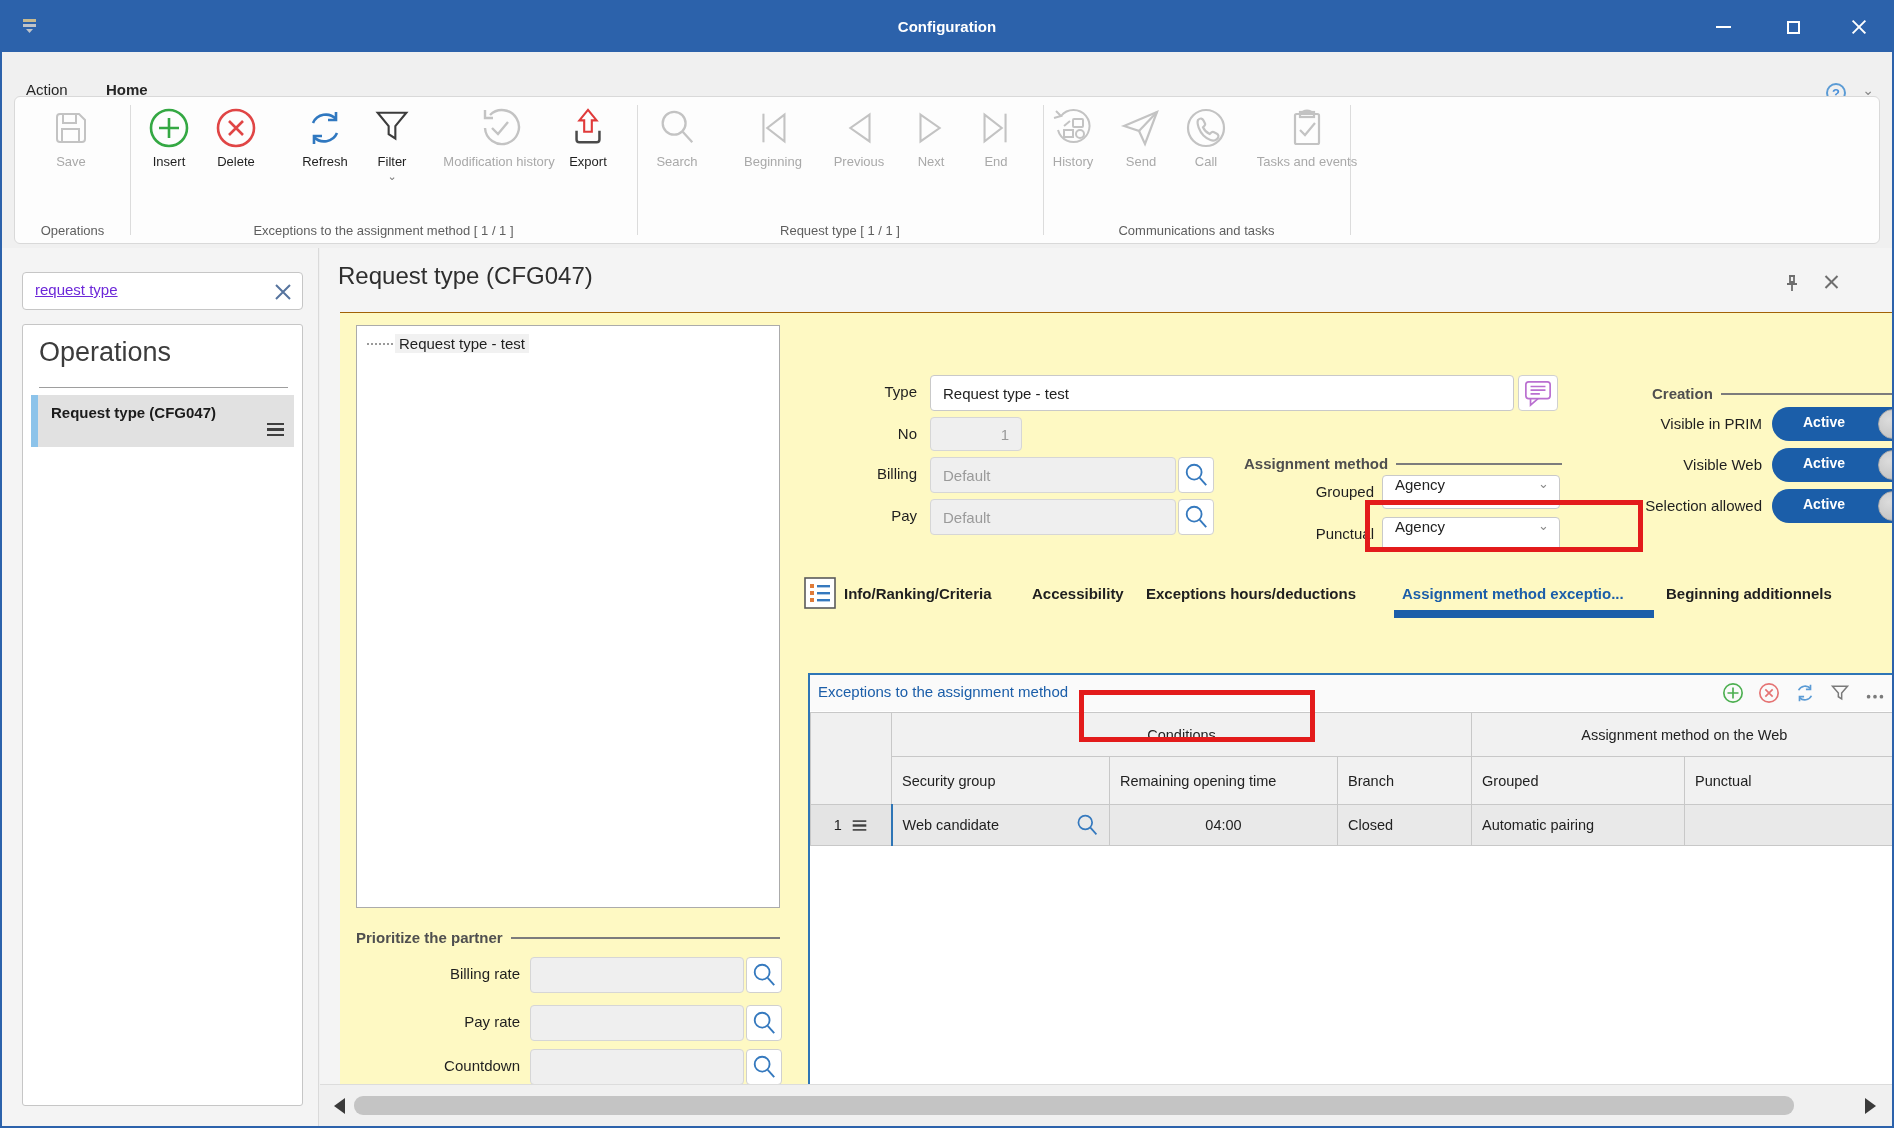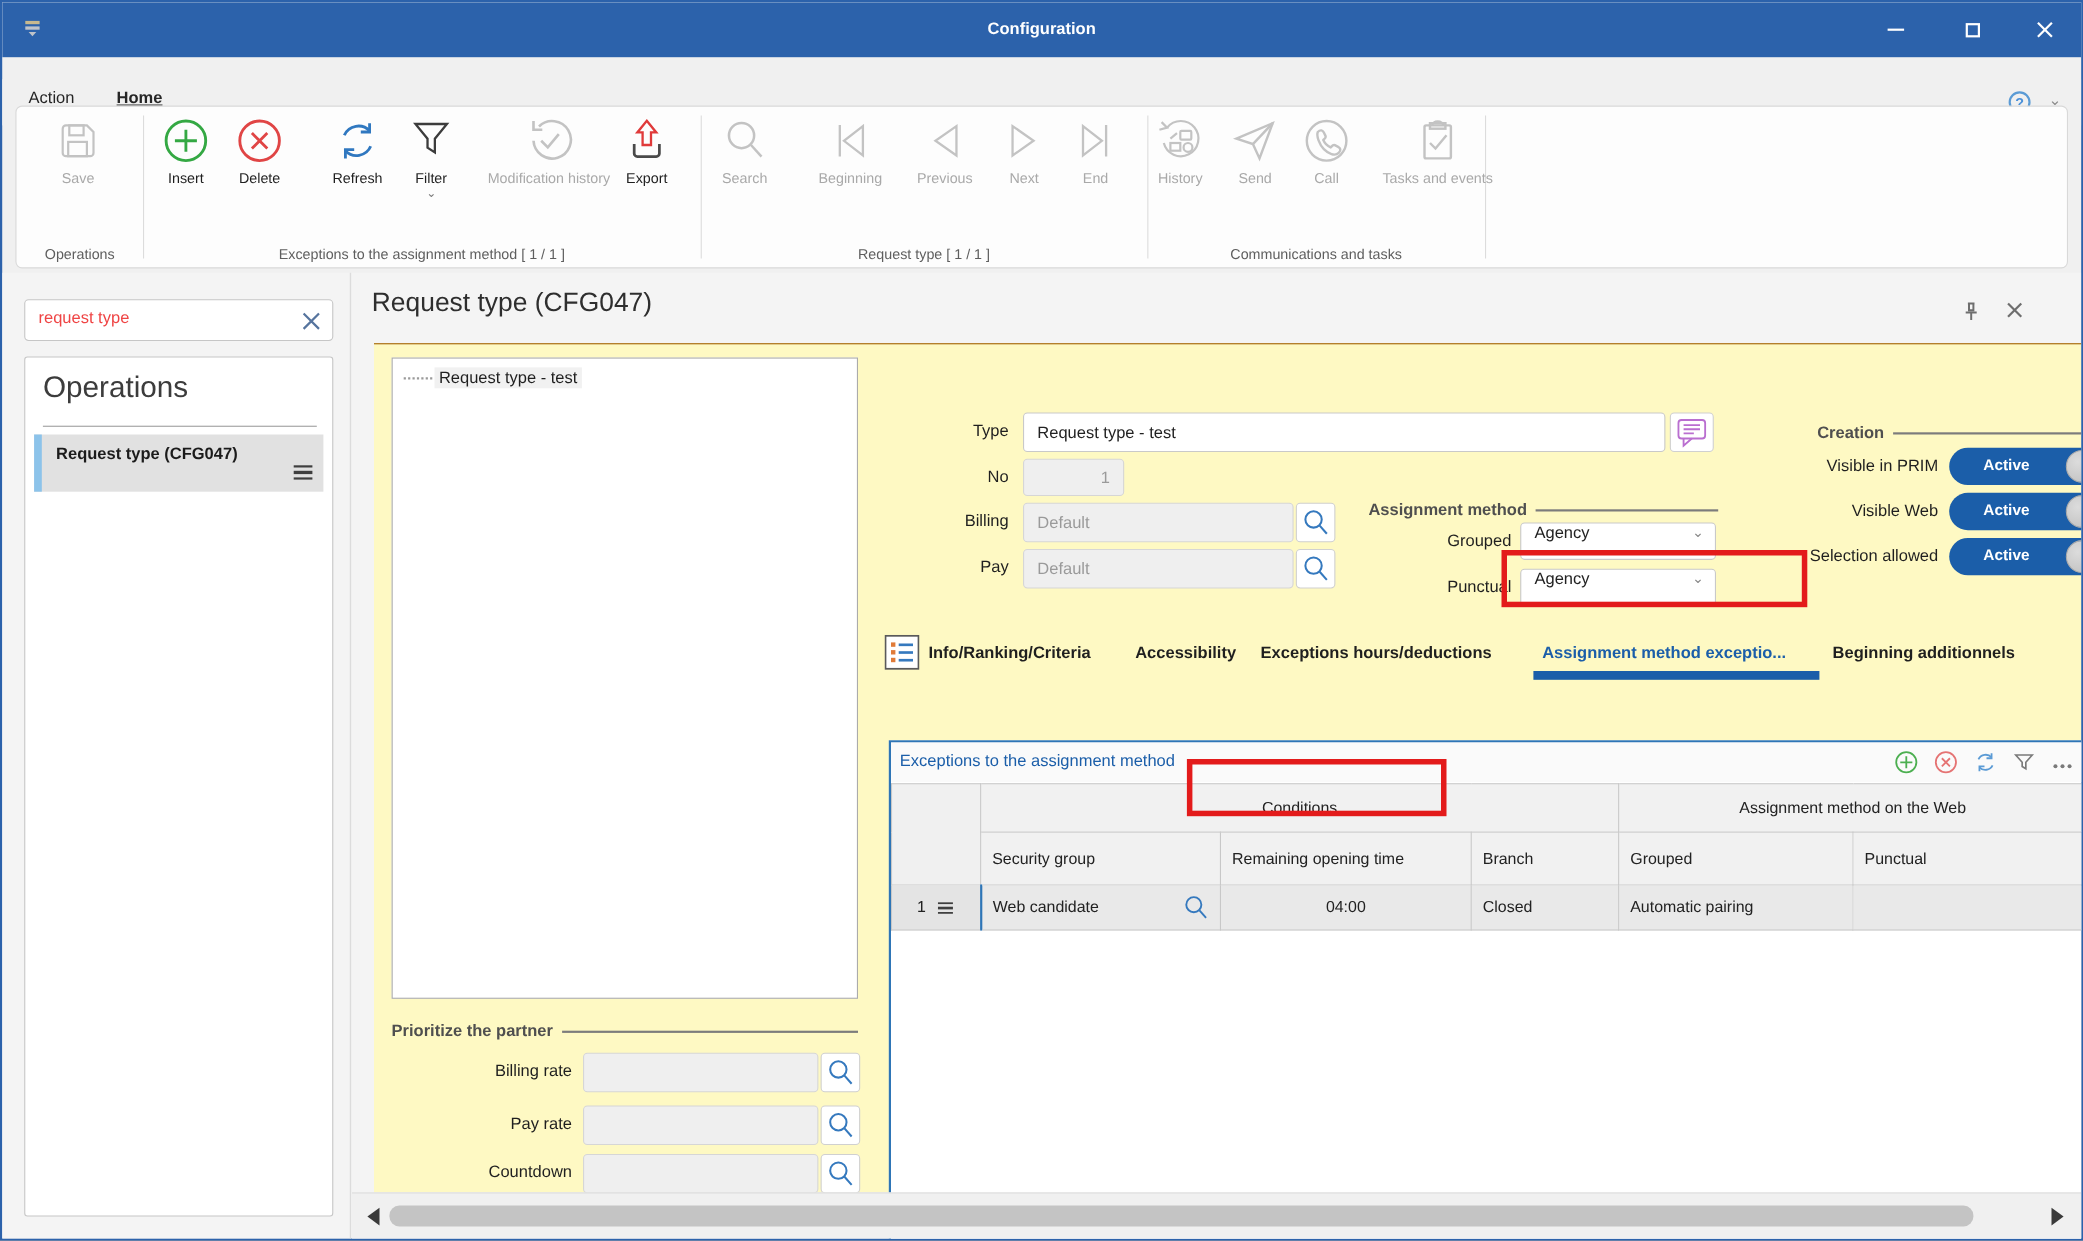--- a/index.html
+++ b/index.html
@@ -32,21 +32,21 @@
   .rsep{position:absolute;top:8px;bottom:8px;width:1px;background:#DCDCDC;}
   .rbtn{position:absolute;top:6px;display:flex;flex-direction:column;align-items:center;}
   .ric{height:50px;display:flex;align-items:center;justify-content:center;}
   .rlabel{font-size:13px;line-height:1.18;text-align:center;color:#1F1F1F;margin-top:1px;}
   .rbtn.dis .rlabel{color:#A9A9A9;}
   .rchev{color:#7A7A7A;font-size:11px;line-height:10px;margin-top:2px;}
   .rcaption{position:absolute;bottom:5px;font-size:13px;color:#5E5E5E;text-align:center;}
   
   .sidebar{position:absolute;left:0;top:246px;width:317px;bottom:0;background:#F4F4F4;border-right:1px solid #DADADA;}
   .sb-search{position:absolute;left:20px;top:24px;width:281px;height:38px;background:#fff;border:1px solid #C6C6C6;border-radius:4px;}
-  .sb-search-text{position:absolute;left:12px;top:8px;font-size:15px;color:#ef4444;}
+  .sb-search-text{position:absolute;left:12px;top:8px;font-size:15px;color:#6d28d9;text-decoration:underline;}
   .sb-clear{position:absolute;right:8px;top:8px;width:22px;height:22px;}
   .sb-panel{position:absolute;left:20px;top:76px;width:281px;height:782px;background:#fff;border:1px solid #C6C6C6;border-radius:3px;}
   .sb-panel-title{position:absolute;left:16px;top:12px;font-size:27px;color:#3C3C3C;}
   .sb-hr{position:absolute;left:16px;right:14px;top:62px;height:1px;background:#9E9E9E;}
   .sb-item{position:absolute;left:8px;right:8px;top:70px;height:52px;background:#E1E1E1;}
   .sb-item-accent{position:absolute;left:0;top:0;bottom:0;width:7px;background:#8CC3EA;}
   .sb-item-label{position:absolute;left:20px;top:9px;font-size:15px;font-weight:700;color:#1B1B1B;}
   .burger{display:inline-block;width:17px;height:13px;border-top:2.5px solid #3F3F3F;border-bottom:2.5px solid #3F3F3F;position:relative;}
   .burger:after{content:"";position:absolute;left:0;top:3.2px;width:100%;height:2.5px;background:#3F3F3F;}
   .sb-item .burger{position:absolute;right:10px;top:28px;}

